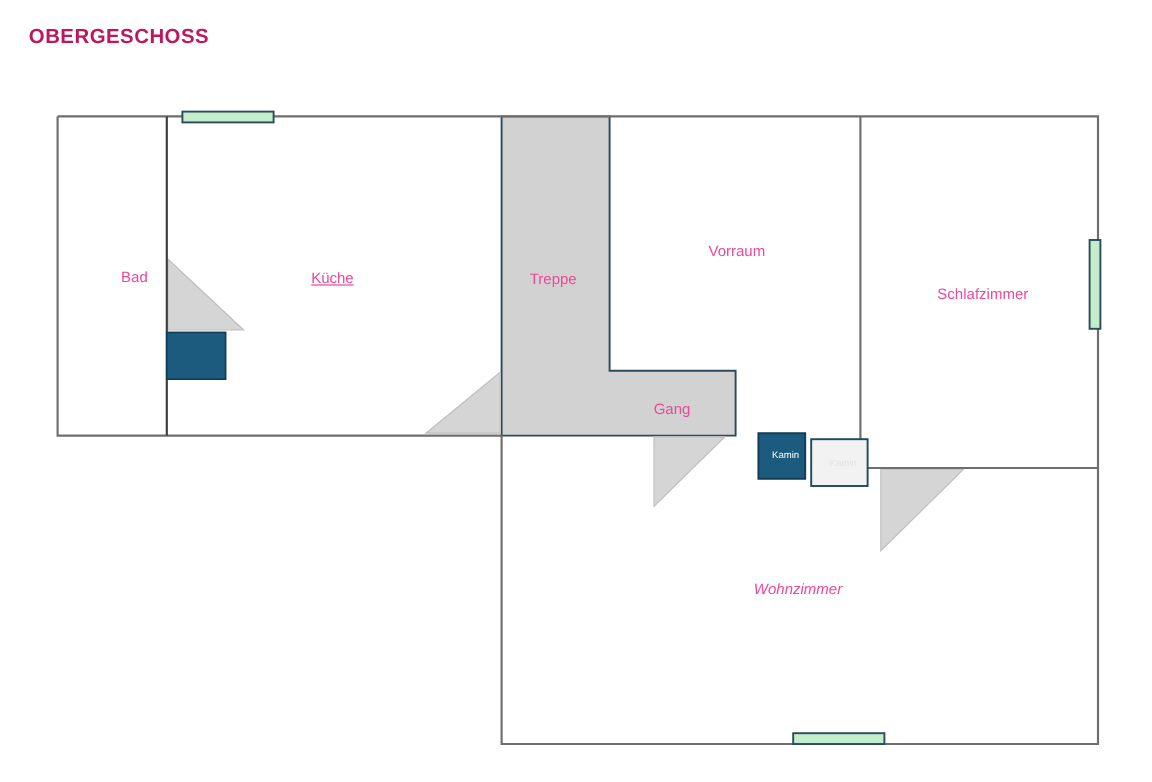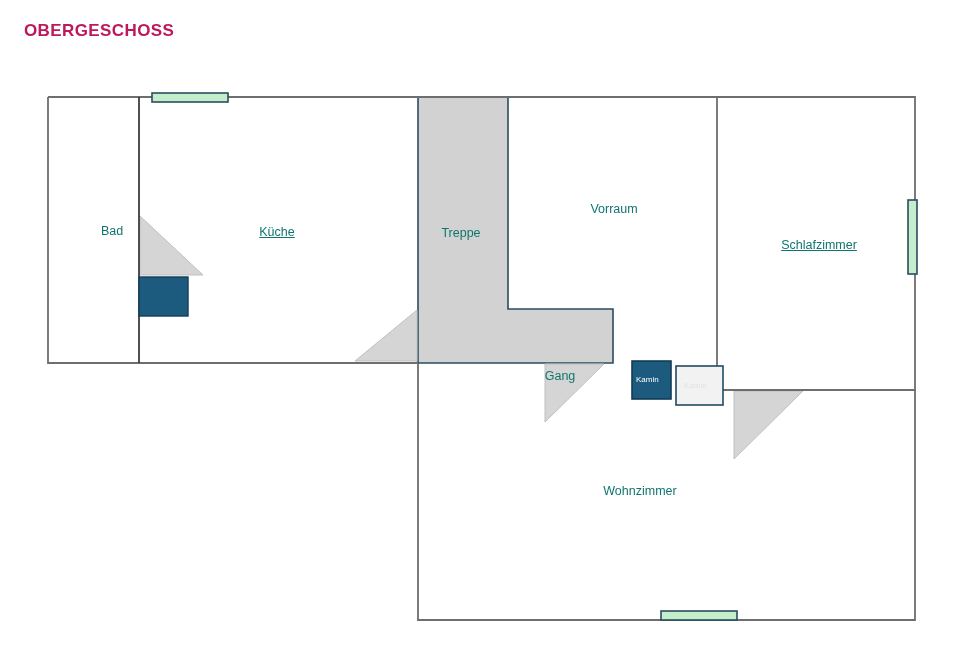--- a/index.html
+++ b/index.html
@@ -29,30 +29,30 @@
   #floorplan-canvas {
     position: absolute;
     left: 0;
     top: 0;
     width: 960px;
     height: 652px;
   }
   .room-label {
     position: absolute;
     font-size: 12.5px;
-    color: #0f766e;
+    color: #ec4899;
     white-space: nowrap;
     transform: translate(-50%, -50%);
     pointer-events: none;
   }
   .fixture-label {
     position: absolute;
     font-size: 8px;
     line-height: 10px;
-    text-align: left;
+    text-align: right;
     width: 30px;
     transform: translate(-50%, -50%);
     pointer-events: none;
     word-break: break-all;
   }
   .fixture-label.on-dark { color: #ffffff; }
   .fixture-label.on-light { color: #e2e2e2; }
 </style>
 </head>
 <body>
@@ -107,18 +107,18 @@
     <rect x="152" y="93" width="76" height="9" fill="#c4eecb" stroke="#2b4c5e" stroke-width="1.6"></rect>
     <rect x="908" y="200" width="9" height="74" fill="#c4eecb" stroke="#2b4c5e" stroke-width="1.6"></rect>
     <rect x="661" y="611" width="76" height="9" fill="#c4eecb" stroke="#2b4c5e" stroke-width="1.6"></rect>
   </g>
 </svg>
 
 <div class="room-label" style="left:112px;  top:231px;">Bad</div>
 <div class="room-label" style="left:277px; top:232px;text-decoration:underline;">Küche</div>
 <div class="room-label" style="left:461px; top:233px;">Treppe</div>
 <div class="room-label" style="left:614px; top:209px;">Vorraum</div>
-<div class="room-label" style="left:819px; top:245px;text-decoration:underline;">Schlafzimmer</div>
-<div class="room-label" style="left:560px; top:341px;margin-top:35px;">Gang</div>
-<div class="room-label" style="left:640px; top:491px;">Wohnzimmer</div>
+<div class="room-label" style="left:819px; top:245px;">Schlafzimmer</div>
+<div class="room-label" style="left:560px; top:341px;">Gang</div>
+<div class="room-label" style="left:665px; top:491px;font-style:italic;">Wohnzimmer</div>
 
 <div class="fixture-label on-dark" style="left:651px; top:380px;">Kamin</div>
 <div class="fixture-label on-light" style="left:699px; top:386px;">Kamin</div>
 
 </body></html>

